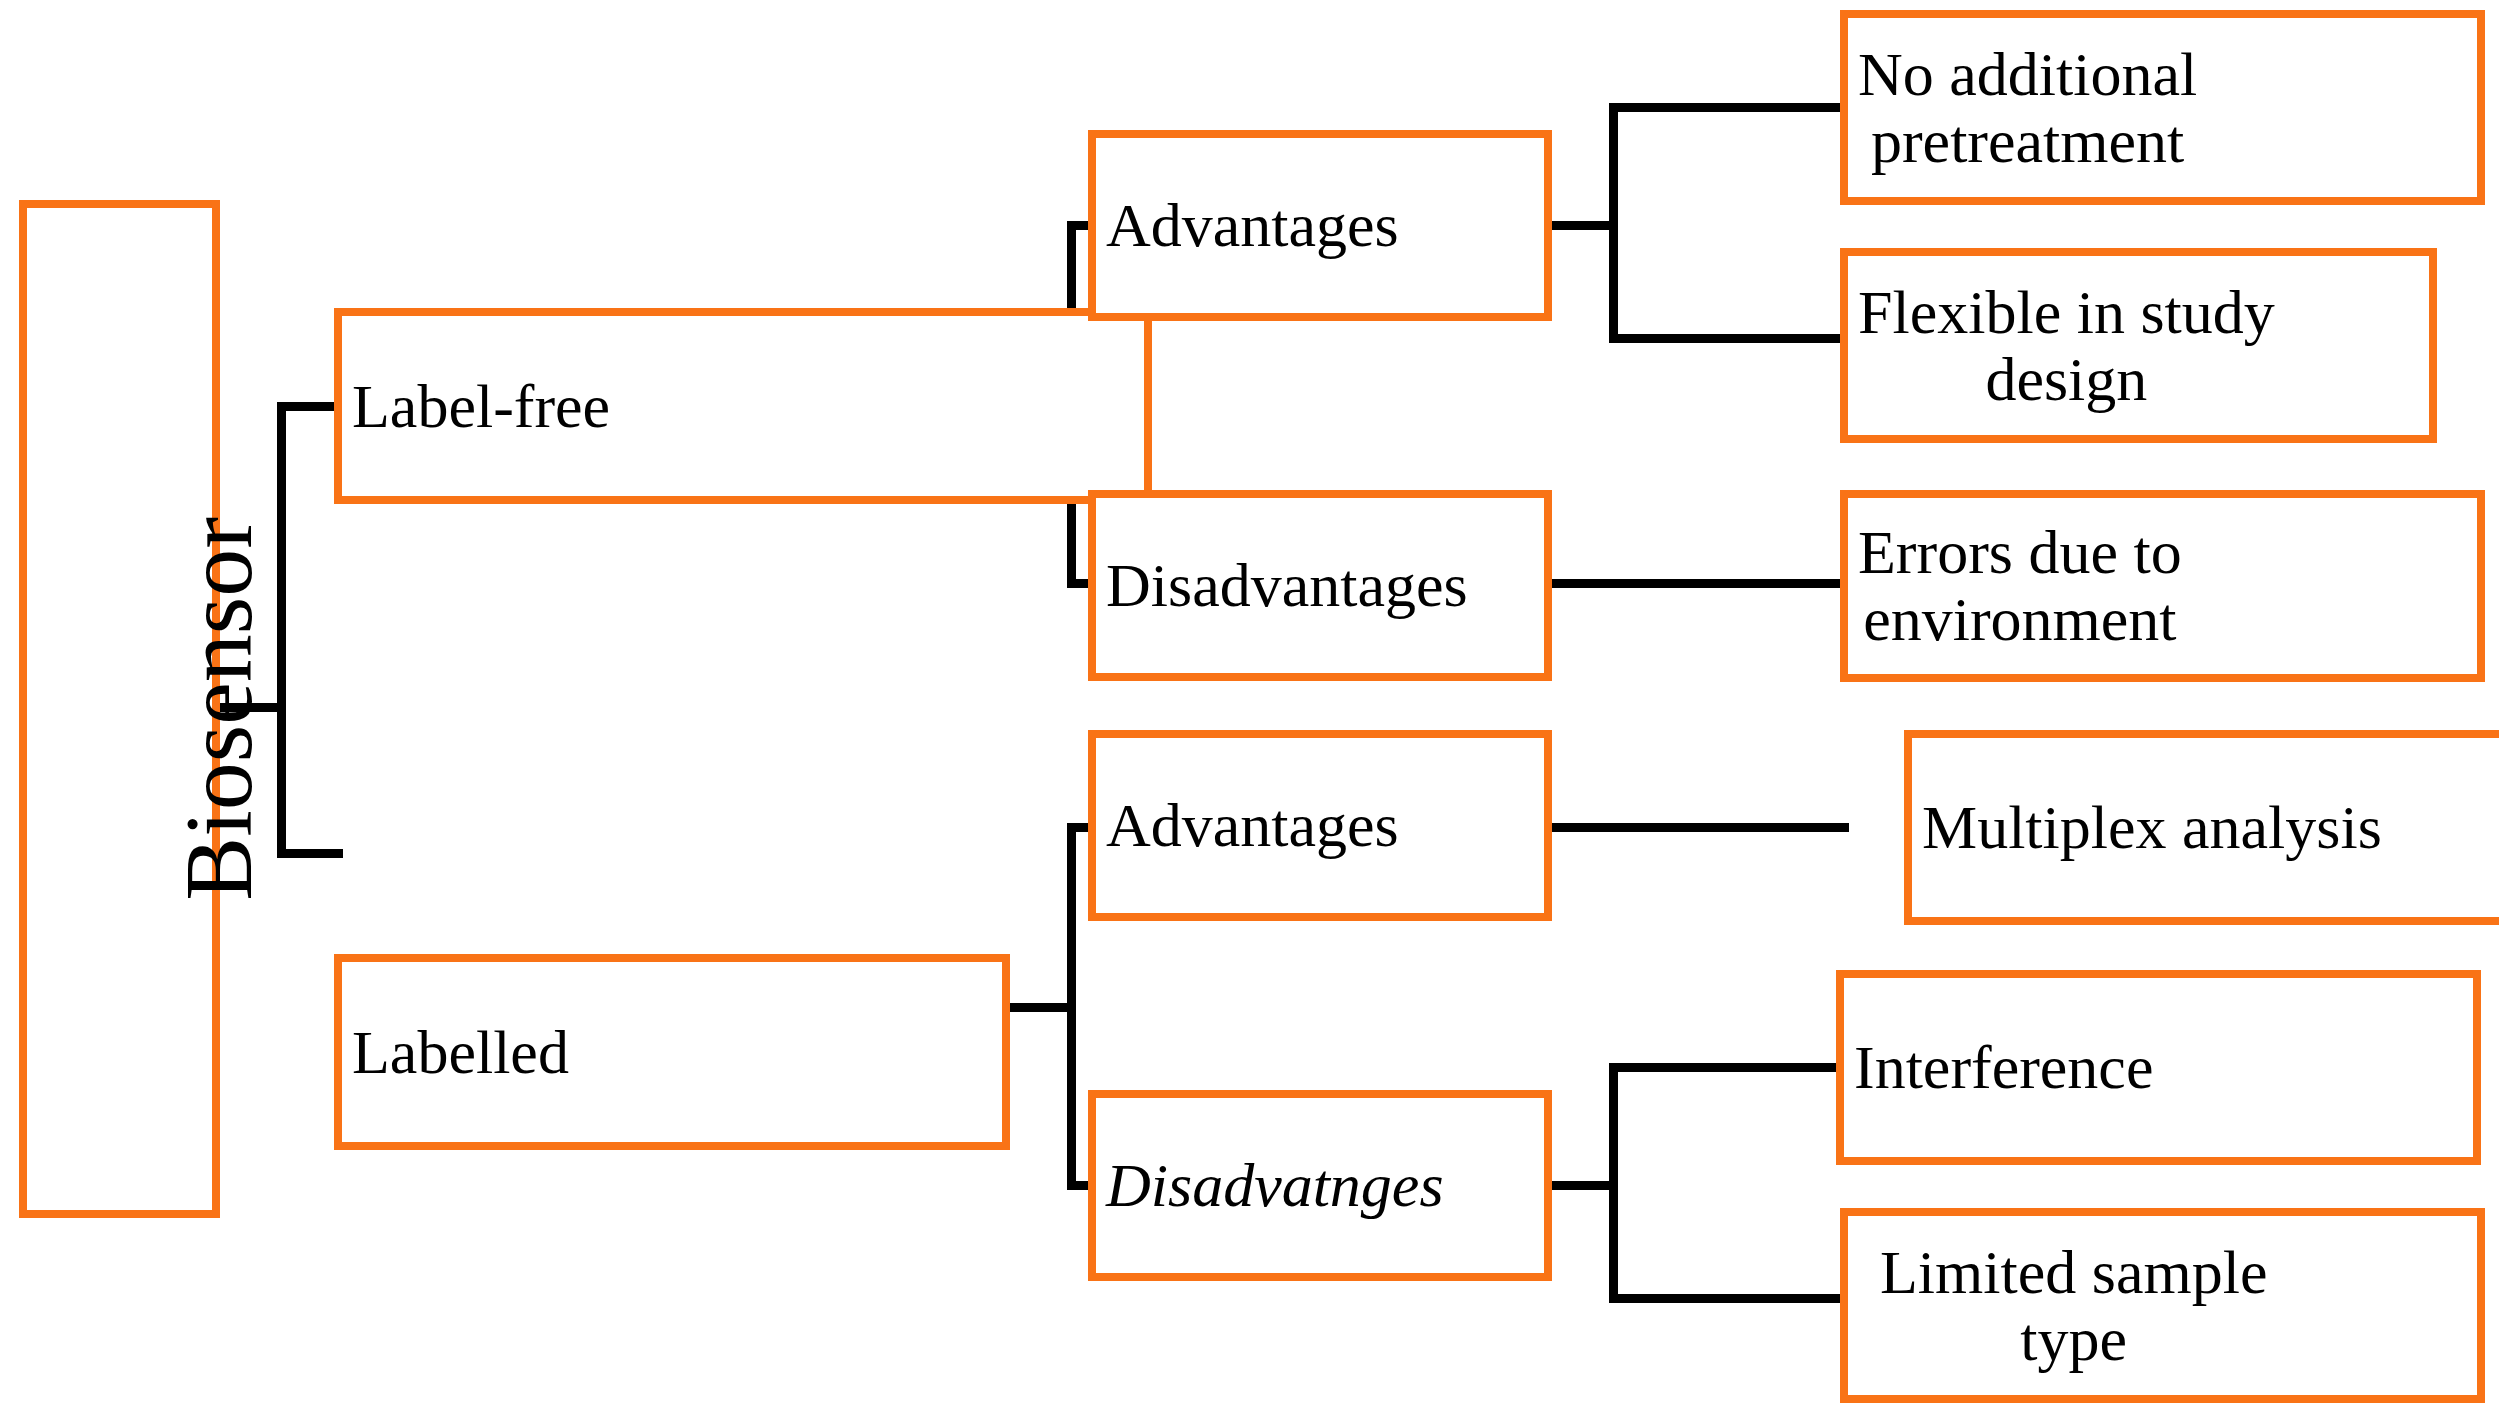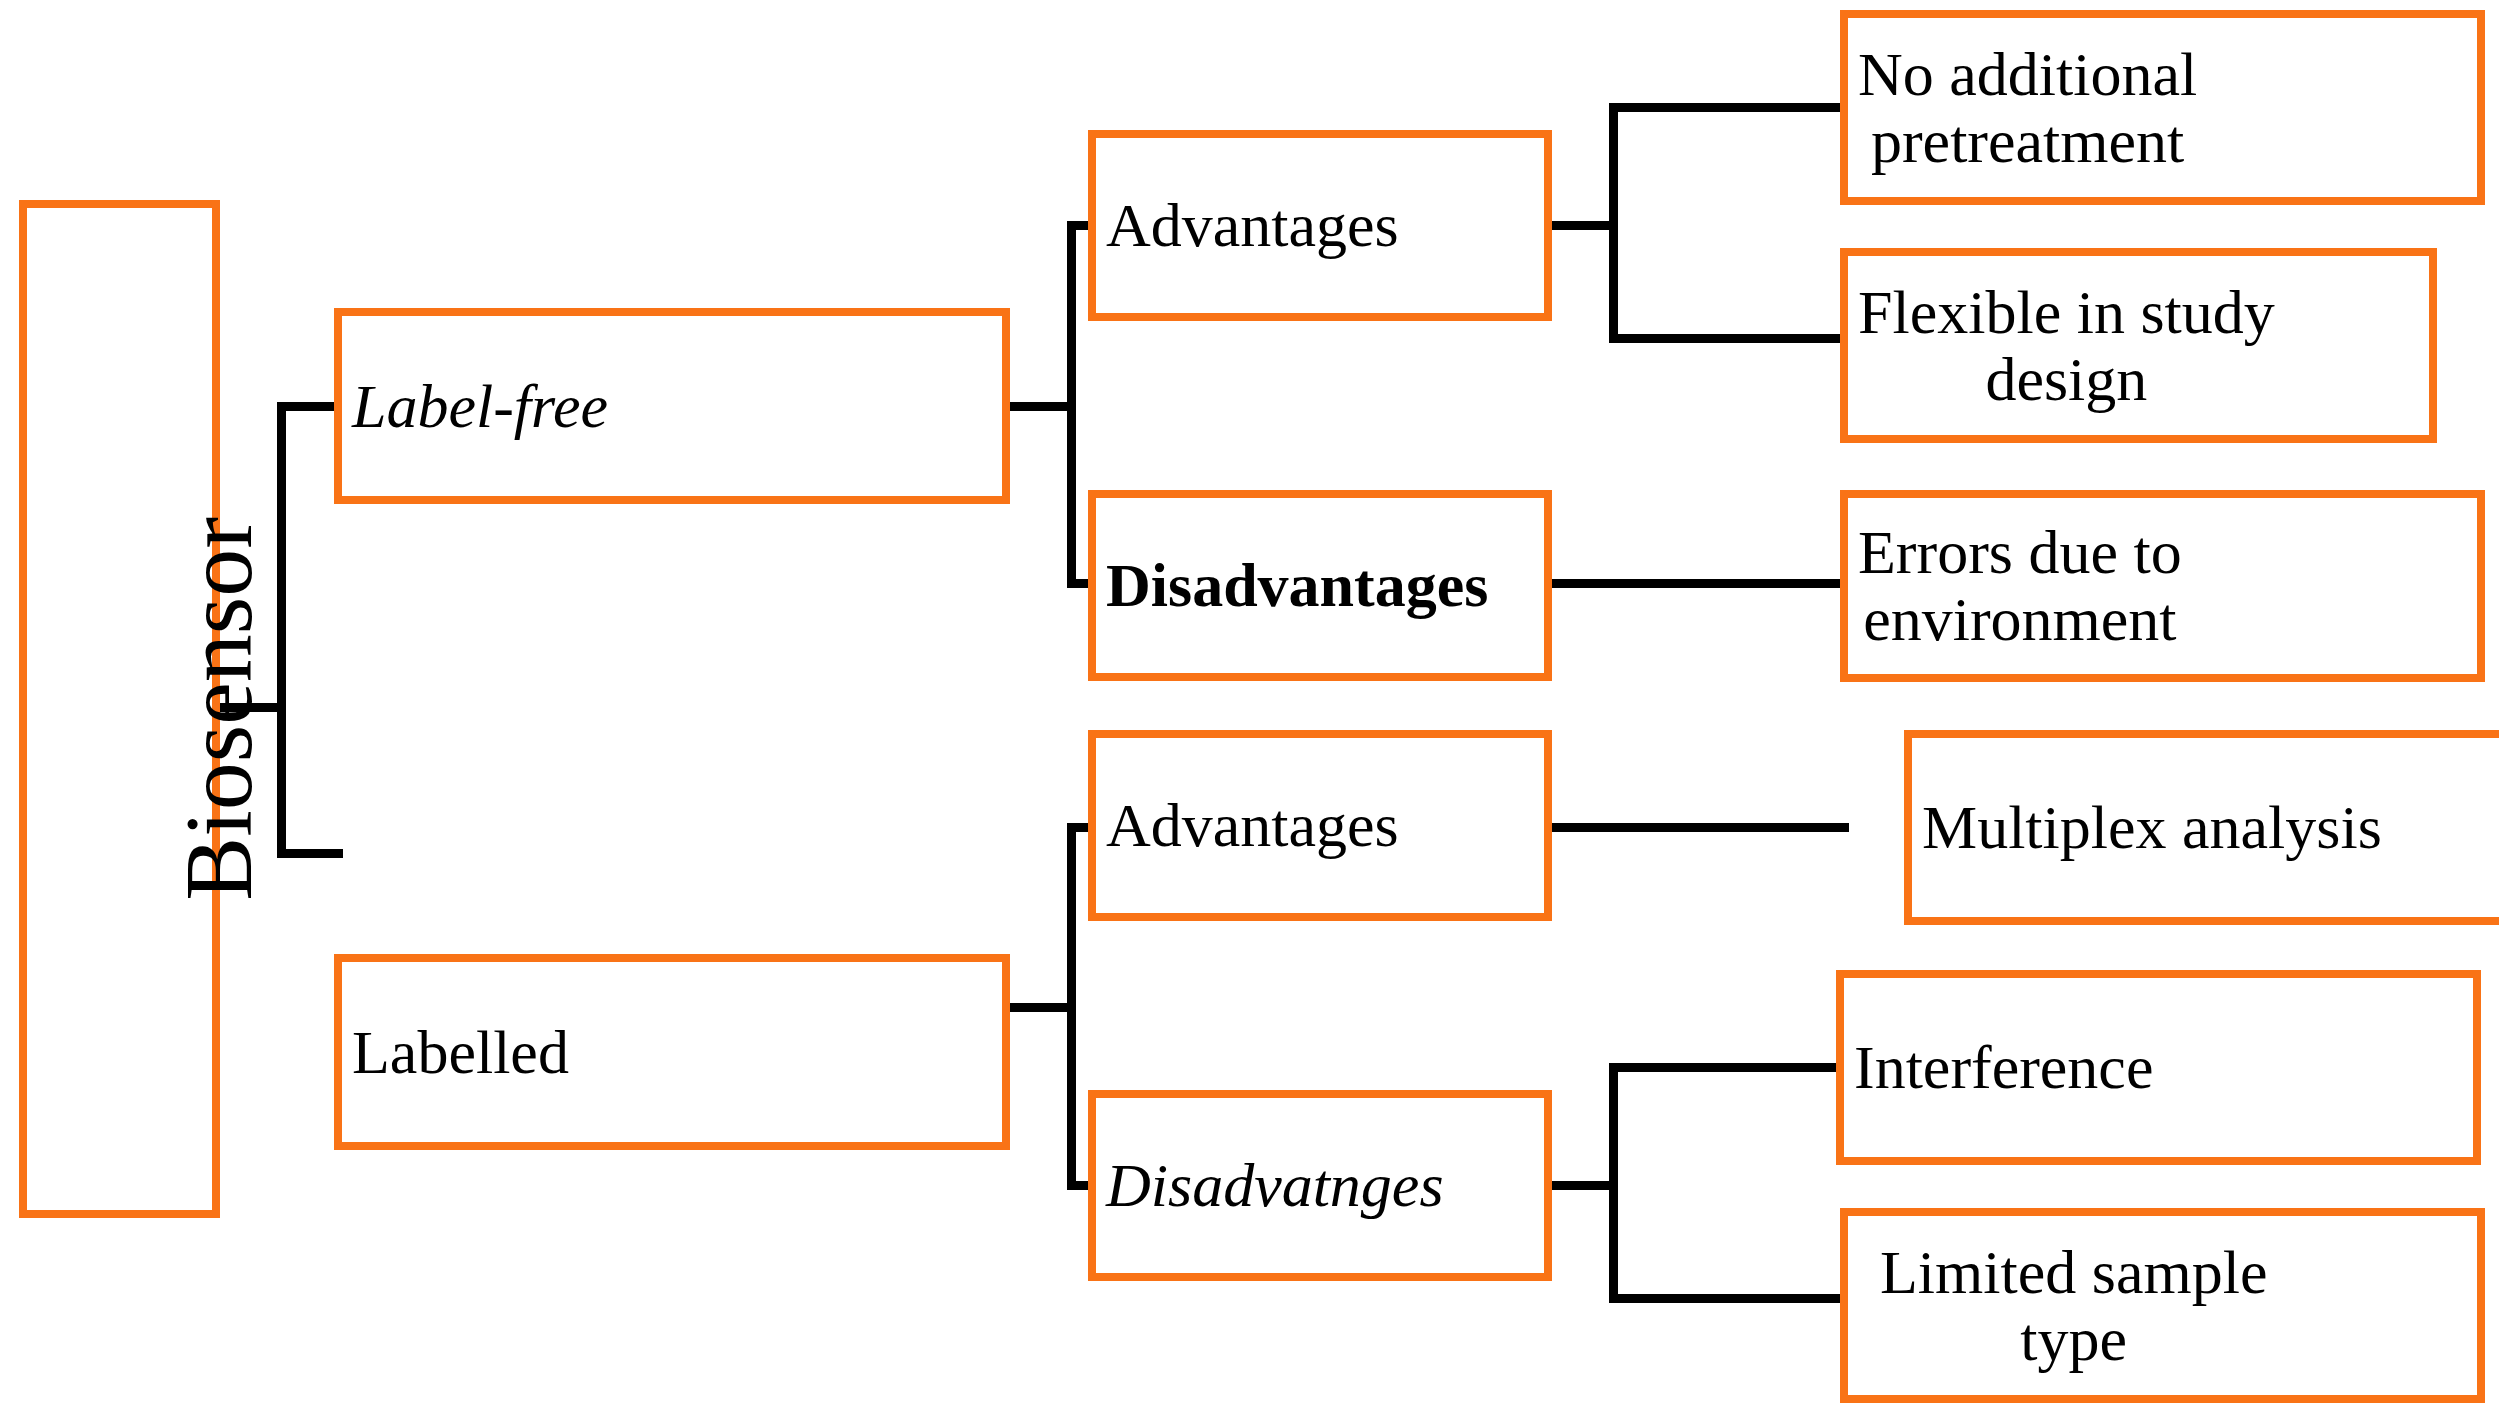--- a/index.html
+++ b/index.html
@@ -80,33 +80,33 @@
 
   <div class="connector h-line" style="left:1543px; top:1181px; width:75px;"></div>
   <div class="connector v-line" style="left:1609px; top:1063px; height:240px;"></div>
   <div class="connector h-line" style="left:1609px; top:1063px; width:240px;"></div>
   <div class="connector h-line" style="left:1609px; top:1294px; width:240px;"></div>
 
   <div class="node node-root" style="left:19px; top:200px; width:201px; height:1018px; font-size:96px;">
     <span class="label">Biosensor</span>
   </div>
 
-  <div class="node" style="left:334px; top:308px; width:676px; height:196px; font-size:62px;font-style:italic;">
+  <div class="node" style="left:334px; top:308px; width:818px; height:196px; font-size:62px;">
     <span class="label">Label-free</span>
   </div>
 
   <div class="node" style="left:334px; top:954px; width:676px; height:196px; font-size:62px;">
     <span class="label">Labelled</span>
   </div>
 
   <div class="node" style="left:1088px; top:130px; width:464px; height:191px; font-size:62px;">
     <span class="label">Advantages</span>
   </div>
 
-  <div class="node" style="left:1088px; top:490px; width:464px; height:191px; font-size:62px;font-weight:bold;">
+  <div class="node" style="left:1088px; top:490px; width:464px; height:191px; font-size:62px;">
     <span class="label">Disadvantages</span>
   </div>
 
   <div class="node" style="left:1088px; top:730px; width:464px; height:191px; font-size:62px;">
     <span class="label">Advantages</span>
   </div>
 
   <div class="node" style="left:1088px; top:1090px; width:464px; height:191px; font-size:62px;font-style:italic;">
     <span class="label">Disadvatnges</span>
   </div>

